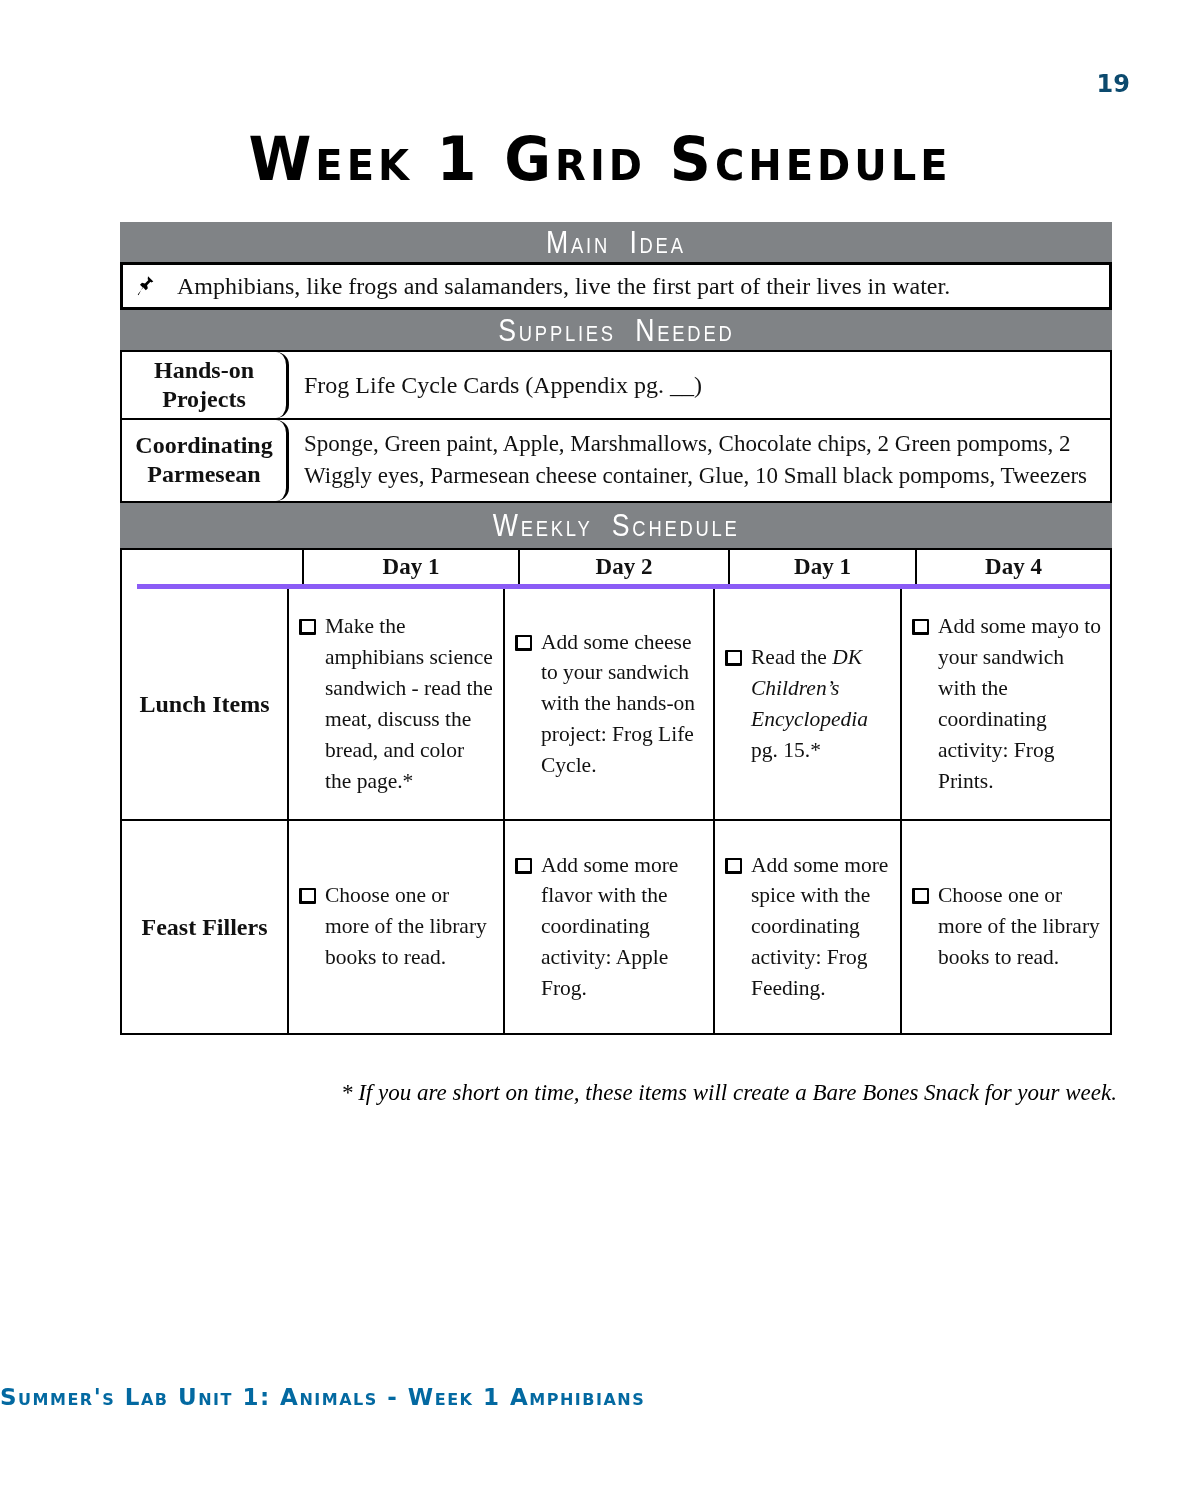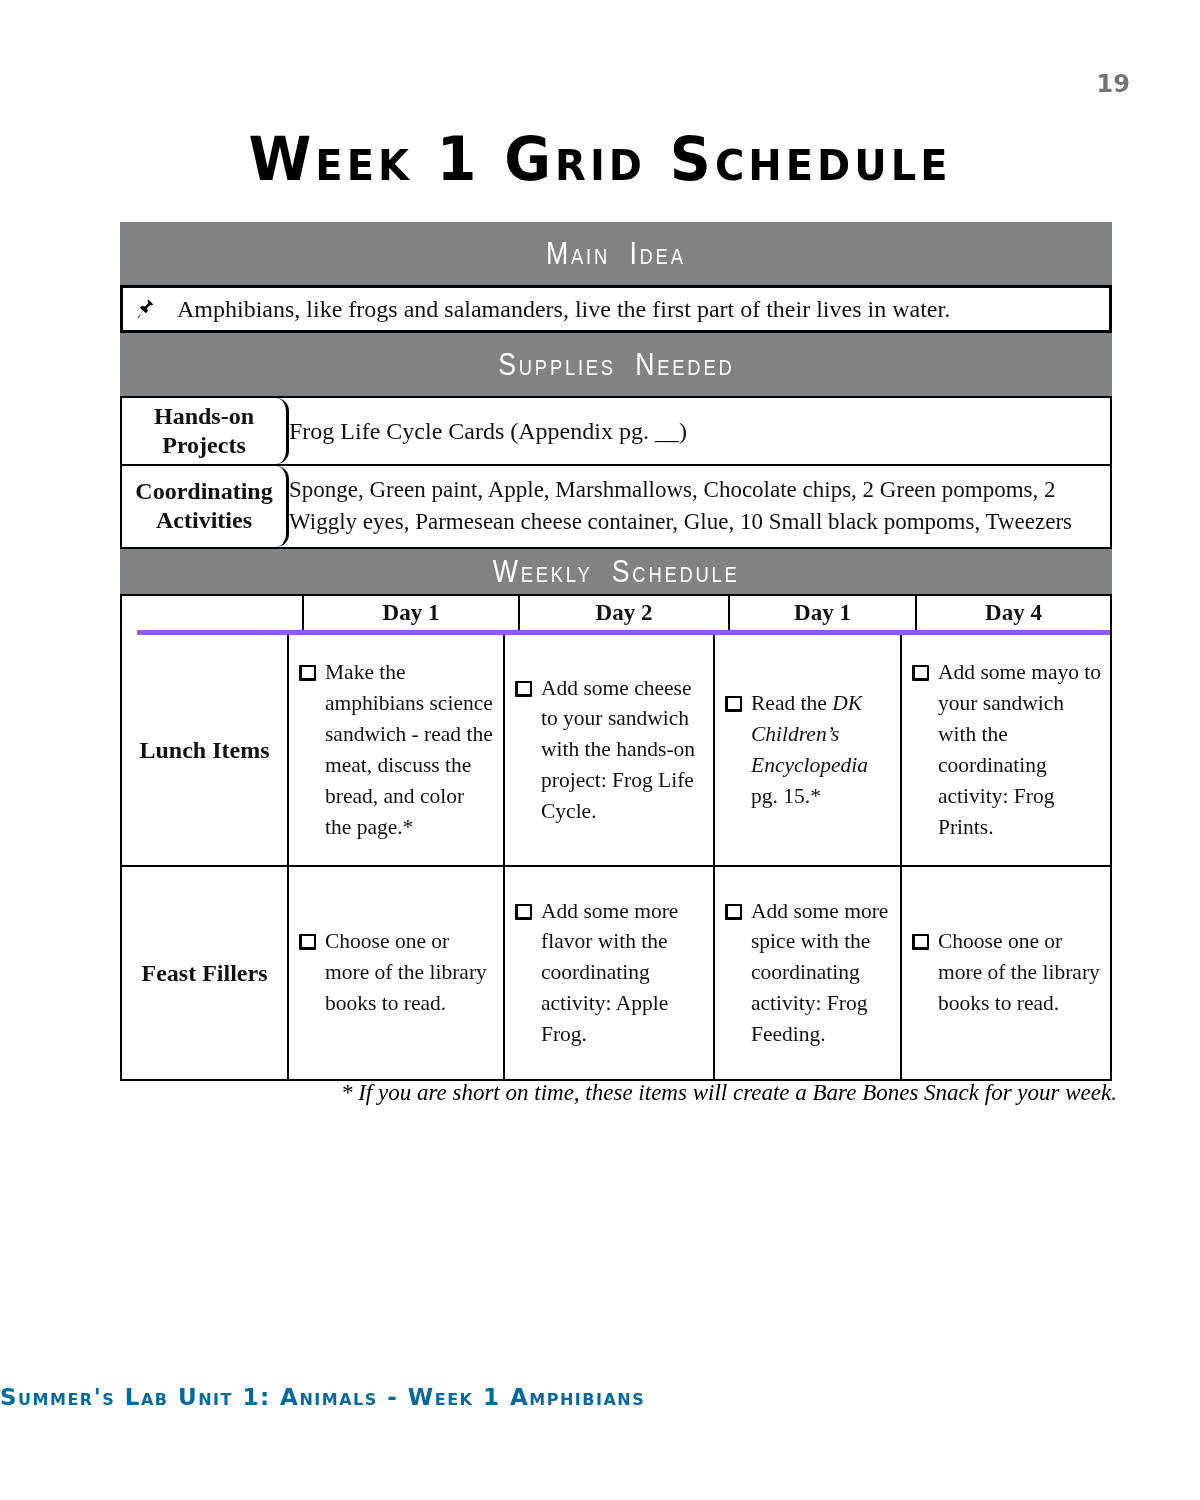--- a/index.html
+++ b/index.html
@@ -10,36 +10,36 @@
     font-family:"Liberation Serif","DejaVu Serif",serif;
     color:#111;
     overflow:hidden;
     margin:0 auto;
   }
   
   .pageno{
     position:absolute;top:70px;right:70px;
     font-family:"DejaVu Sans","Liberation Sans",sans-serif;
     font-weight:900;font-size:24px;font-variant:small-caps;
-    letter-spacing:0px;color:#737373;
+    letter-spacing:0px;color:#0c4a6e;
   }
   
   .title{
     position:absolute;top:126px;left:0;width:100%;
     text-align:center;
     font-family:"DejaVu Sans","Liberation Sans",sans-serif;
     font-weight:900;font-size:57px;
     font-variant:small-caps;letter-spacing:4px;
     color:#000;
     transform:scaleY(1.05);
   }
   
   .sheet{position:absolute;left:120px;top:222px;width:992px;}
   .band{
-    height:63px;display:flex;align-items:center;justify-content:center;
+    height:40px;display:flex;align-items:center;justify-content:center;
     background:#808386;color:#ffffff;
     font-family:"Liberation Sans","DejaVu Sans",sans-serif;
     font-variant:small-caps;font-size:29px;letter-spacing:3px;word-spacing:10px;
     transform-origin:center;
   }
   .band .band-text{display:inline-block;transform:scale(0.92,1.08);}
   .mainidea-row{
     box-sizing:border-box;border:3px solid #000;
     min-height:48px;display:flex;align-items:center;
     padding:4px 10px 4px 14px;background:#fff;
@@ -47,21 +47,21 @@
   }
   .pin{flex:0 0 auto;width:20px;height:22px;margin-right:20px;}
   .tbl{box-sizing:border-box;border:2px solid #000;background:#fff;}
   .trow{display:grid;grid-template-columns:167px 1fr;}
   .trow + .trow{border-top:2px solid #000;}
   .lblcell{
     border-right:3px solid #000;
     display:flex;align-items:center;justify-content:center;text-align:center;
     font-weight:bold;font-size:24px;line-height:1.2;padding:4px 6px;box-sizing:border-box;border-radius:13px;
   }
-  .valcell{padding:8px 0;font-size:24px;line-height:1.42;display:flex;align-items:center;box-sizing:border-box;}
+  .valcell{padding:8px 15px;font-size:24px;line-height:1.42;display:flex;align-items:center;box-sizing:border-box;}
   .valcell.small{font-size:23px;border-radius:31px;}
   
   .wgrid{display:grid;grid-template-columns:167px 216px 210px 187px 1fr;}
   .wgrid > div{box-sizing:border-box;border-right:2px solid #000;}
   .wgrid > div:last-child{border-right:none;}
   .whead{border-bottom:5px solid #8b5cf6;margin-left:15px;}
   .wh{
     min-height:34px;display:flex;align-items:center;justify-content:center;
     font-weight:bold;font-size:23px;padding:2px 0;
   }
@@ -117,21 +117,21 @@
 
     <div class="band">
       <span class="band-text">Supplies Needed</span>
     </div>
     <div class="tbl">
       <div class="trow">
         <div class="lblcell">Hands-on Projects</div>
         <div class="valcell">Frog Life Cycle Cards (Appendix pg. __)</div>
       </div>
       <div class="trow">
-        <div class="lblcell">Coordinating Activities</div>
+        <div class="lblcell">Coordinating Parmesean</div>
         <div class="valcell small">Sponge, Green paint, Apple, Marshmallows, Chocolate chips, 2 Green pompoms, 2 Wiggly eyes, Parmesean cheese container, Glue, 10 Small black pompoms, Tweezers</div>
       </div>
     </div>
 
     <div class="band" style="height:45px;">
       <span class="band-text">Weekly Schedule</span>
     </div>
     <div class="tbl">
 
       <div class="wgrid whead">

